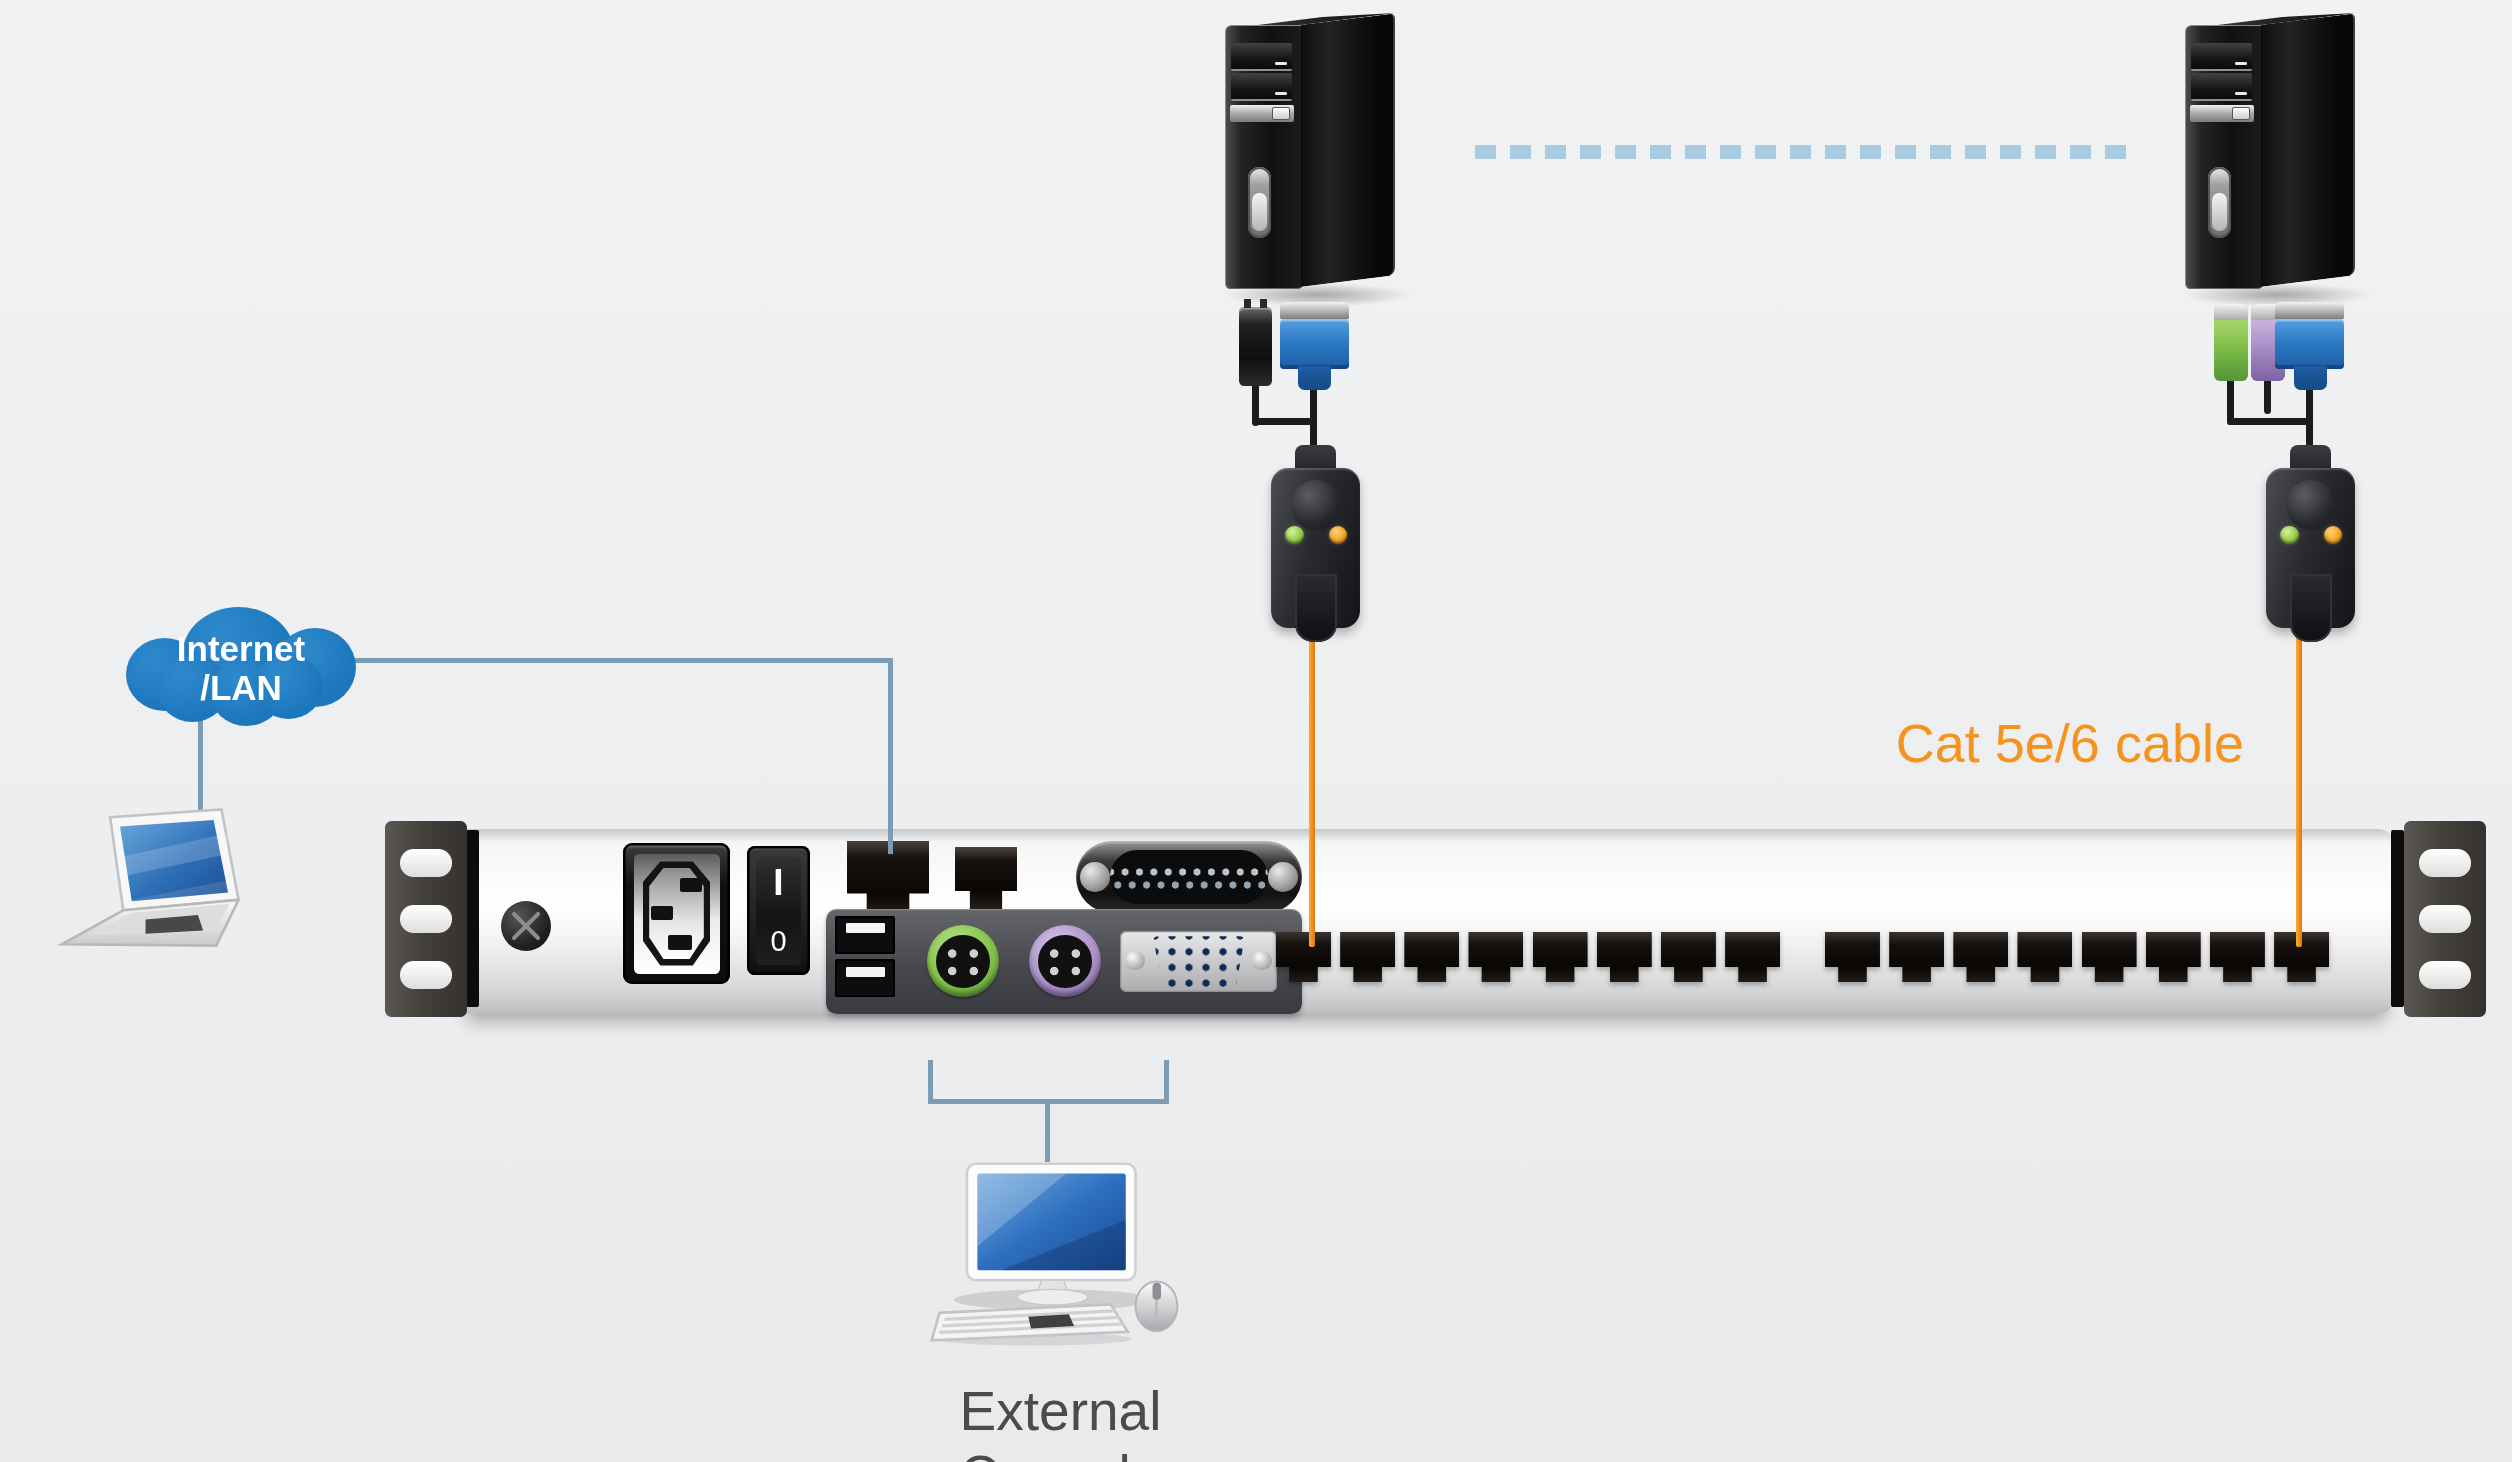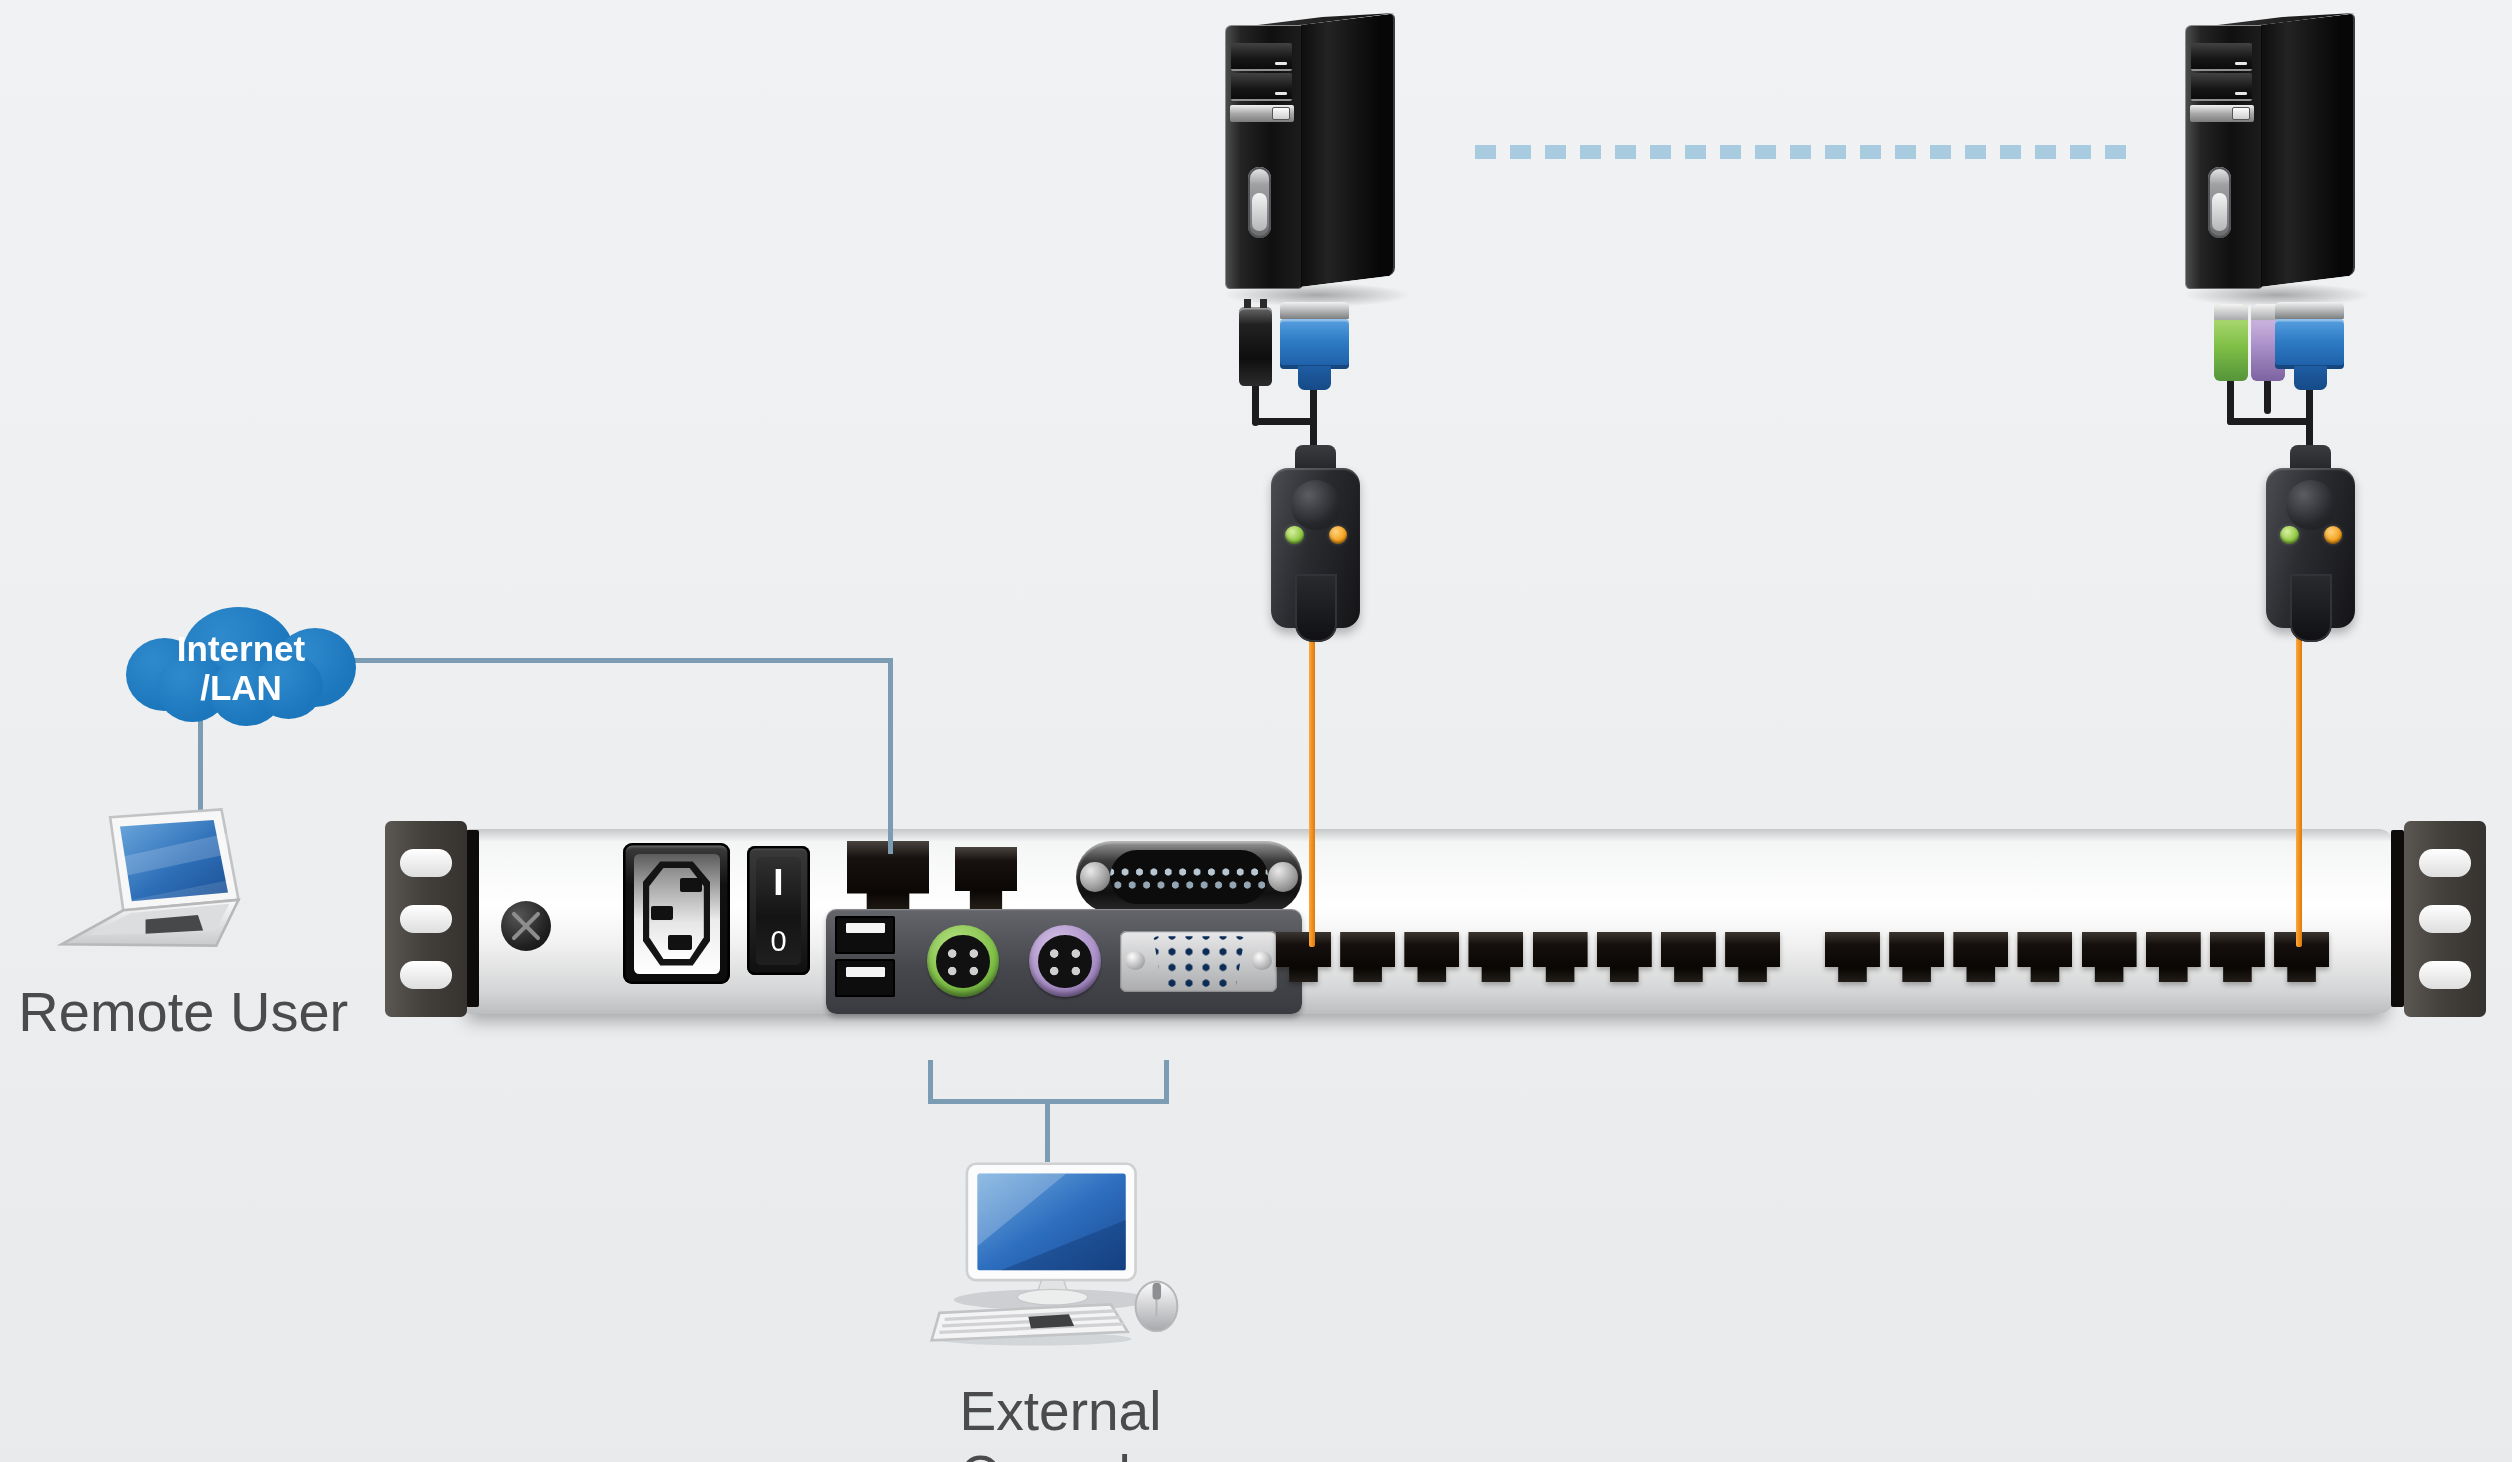--- a/index.html
+++ b/index.html
@@ -358,17 +358,17 @@
     <polygon points="16,232 278,219 304,261 4,274" fill="#f4f4f5" stroke="#c2c3c5" stroke-width="4"></polygon>
     <polyline points="24,242 284,229" fill="none" stroke="#d0d1d3" stroke-width="5"></polyline>
     <polyline points="20,252 292,239" fill="none" stroke="#d0d1d3" stroke-width="5"></polyline>
     <polyline points="16,262 298,249" fill="none" stroke="#d0d1d3" stroke-width="5"></polyline>
     <polygon points="152,238 214,234 222,252 156,256" fill="#3f4042"></polygon>
     <ellipse cx="348" cy="222" rx="32" ry="38" fill="url(#mmouse)" stroke="#b5b6b8" stroke-width="3"></ellipse>
     <rect x="342" y="186" width="13" height="26" rx="6" fill="#8e8f93"></rect>
     <line x1="348" y1="212" x2="348" y2="238" stroke="#b5b6b8" stroke-width="3"></line>
   </svg>
 
-  <div class="lbl" style="left:18.3px;top:979px;font-size:56px;">Remote User</div>
   <div class="lbl" style="left:864px;top:1379px;width:393px;text-align:center;font-size:55px;">External Console</div>
+  <div class="lbl" style="left:1701px;top:712px;width:543px;text-align:right;font-size:54px;color:#f6921e;">Cat 5e/6 cable</div>
 
 </div>
 
 
 </body></html>

